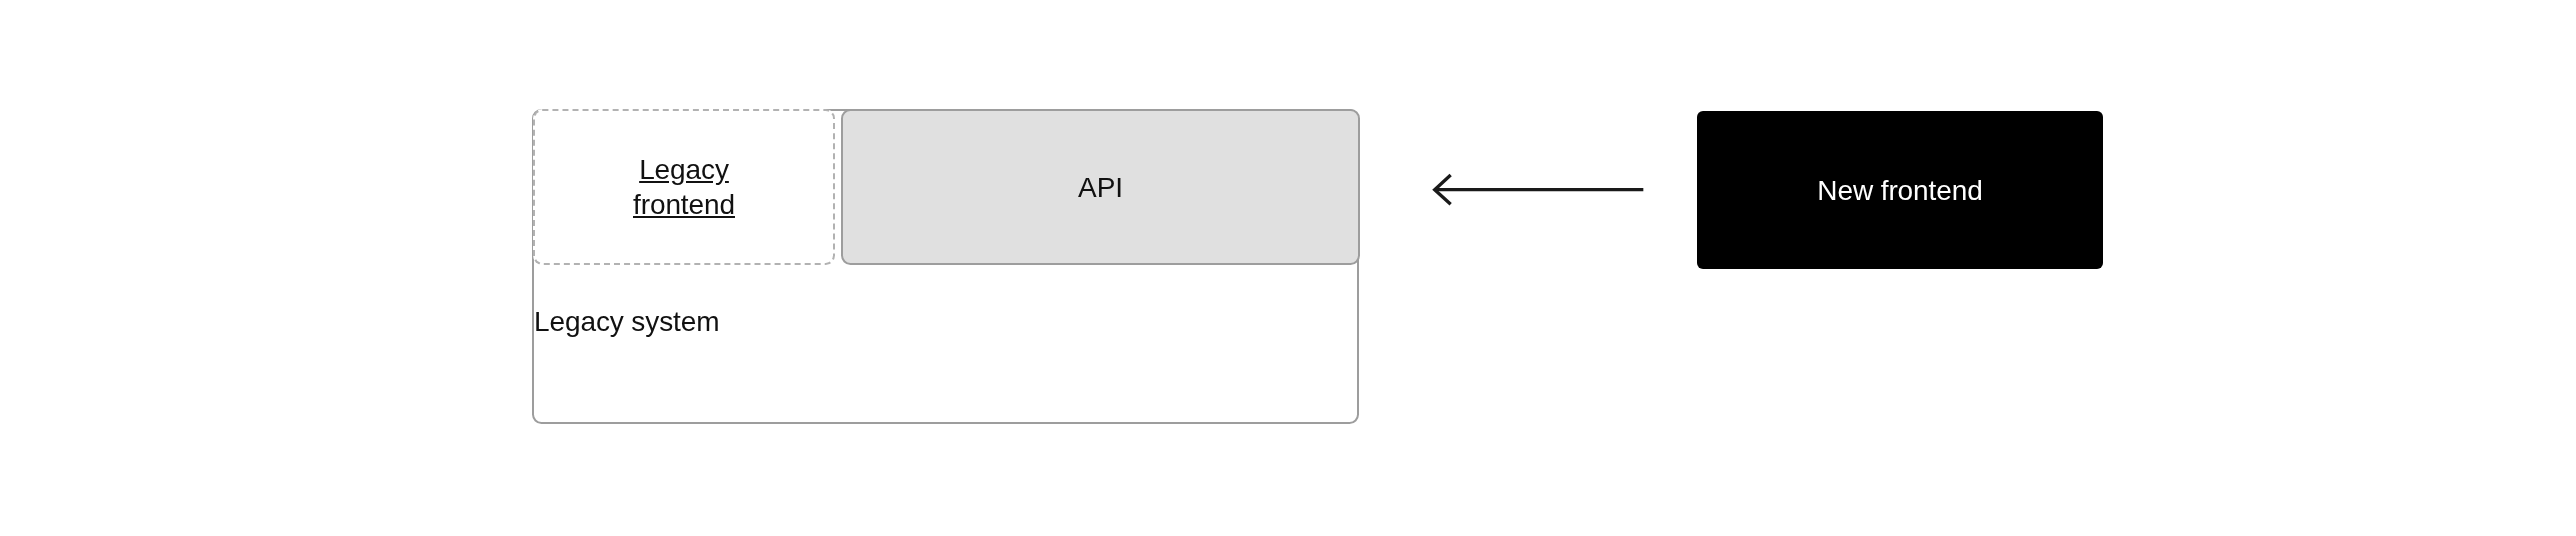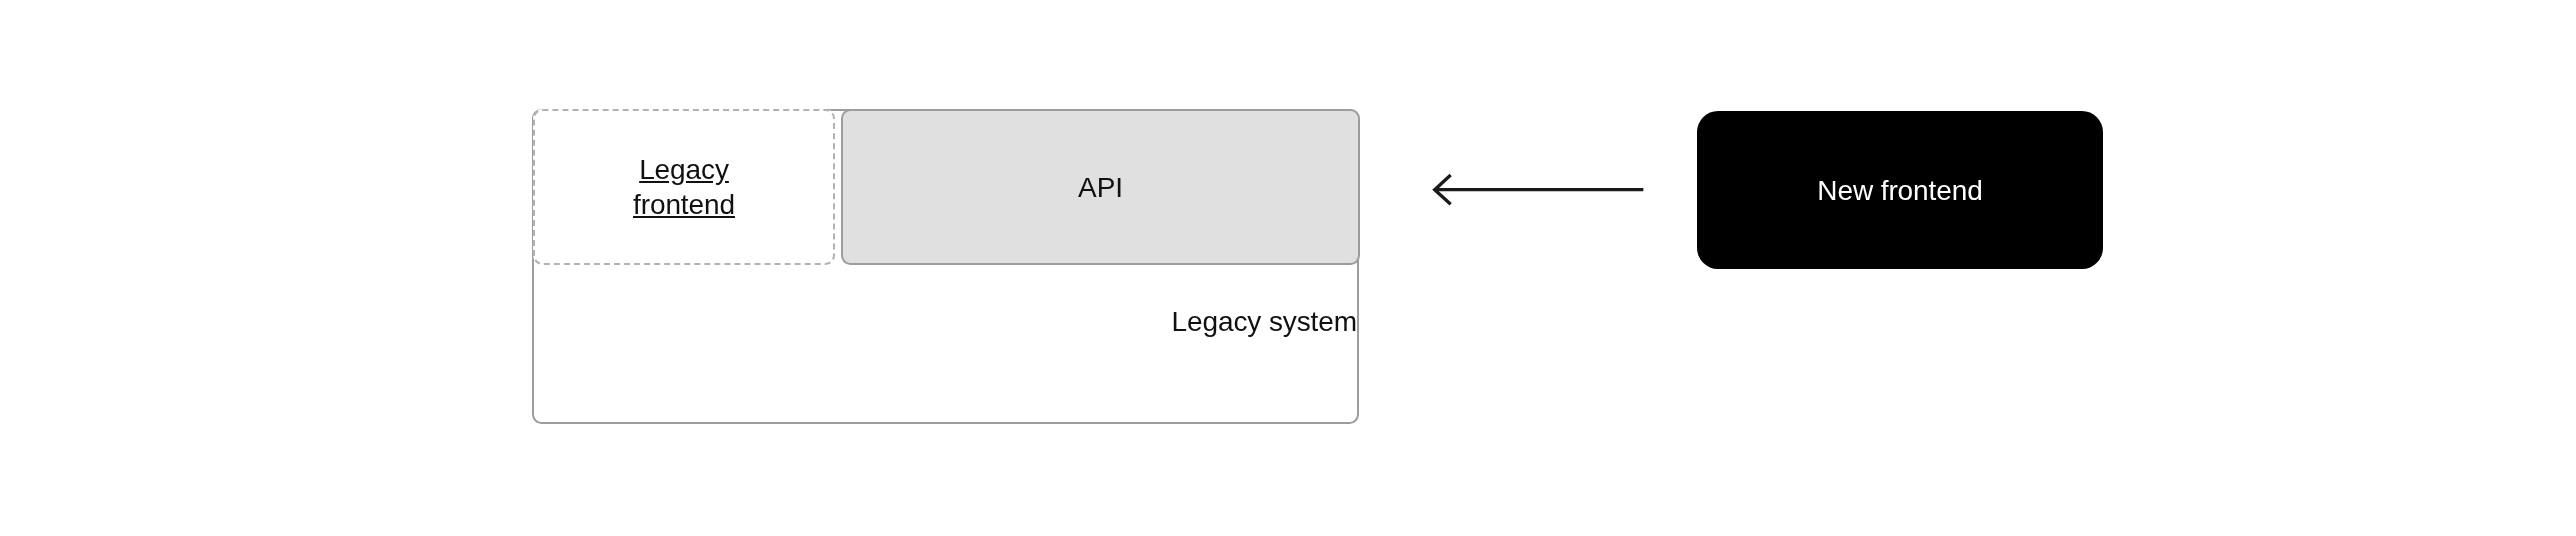--- a/index.html
+++ b/index.html
@@ -31,21 +31,21 @@
     box-sizing: border-box;
     border: 2px solid #9d9d9d;
     border-radius: 9.4px;
     background: #ffffff;
   }
   .legacy-system-label {
     position: absolute;
     left: 0;
     right: 0;
     top: 193px;
-    text-align: right;
+    text-align: left;
     font-size: 28px;
     line-height: 35px;
     color: #111111;
     letter-spacing: -0.1px;
     white-space: nowrap;
   }
 
   
   .legacy-frontend-box {
     position: absolute;
@@ -105,21 +105,21 @@
   }
 
   
   .new-frontend-box {
     position: absolute;
     left: 1697px;
     top: 111px;
     width: 406px;
     height: 158px;
     box-sizing: border-box;
-    border-radius: 21px;
+    border-radius: 6px;
     background: #000000;
     display: flex;
     align-items: center;
     justify-content: center;
   }
   .new-frontend-label {
     font-size: 28px;
     line-height: 35px;
     color: #ffffff;
     letter-spacing: -0.1px;

